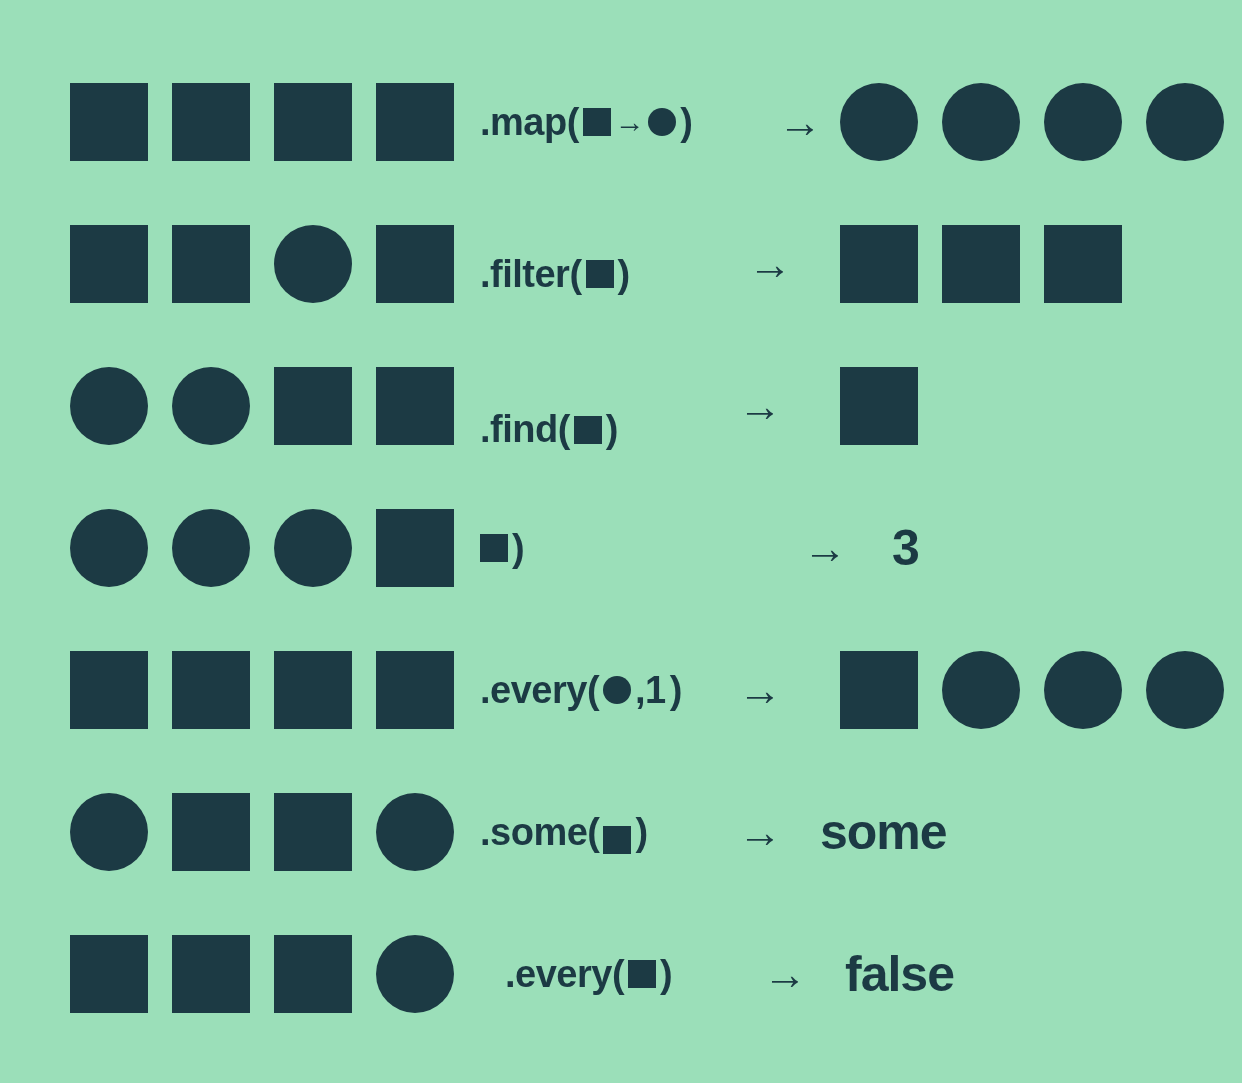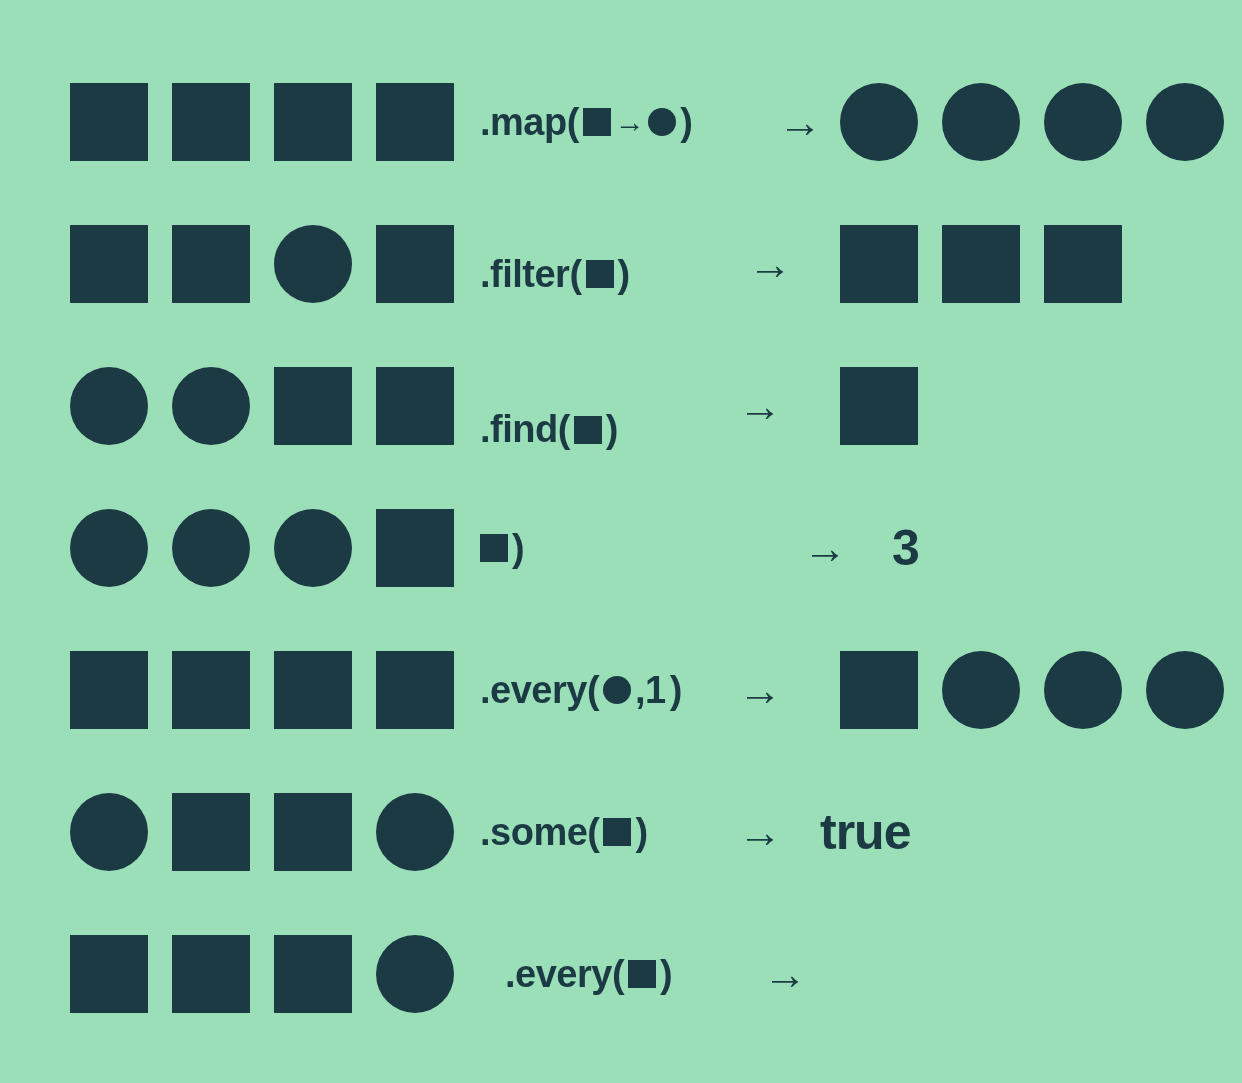--- a/index.html
+++ b/index.html
@@ -18,21 +18,21 @@
     .col-arrow { font-size: 44px; font-weight: 400; text-align: center; flex-shrink: 0; }
     .col-output { display: flex; align-items: center; gap: 24px; flex-shrink: 0; }
     .text-output { font-weight: 800; font-size: 50px; letter-spacing: -1px; }
 
     
     .map-row .col-method     { width: 280px; }  .map-row .col-arrow     { width: 80px; }
     .filter-row .col-method  { width: 220px; margin-top: 20px; }  .filter-row .col-arrow  { width: 140px; }
     .find-row .col-method    { width: 200px; margin-top: 47px; }  .find-row .col-arrow    { width: 160px; }
     .findindex-row .col-method { width: 300px; } .findindex-row .col-arrow { width: 90px; }
     .fill-row .col-method    { width: 200px; }  .fill-row .col-arrow    { width: 160px; }
-    .some-row .col-method    { width: 220px; }  .some-row .col-arrow    { width: 120px; }
+    .some-row .col-method    { width: 220px; align-items: flex-end; }  .some-row .col-arrow    { width: 120px; }
     .every-row .col-method   { width: 220px; margin-left: 25px; }  .every-row .col-arrow   { width: 120px; }
 
     .findindex-row .col-output { padding-left: 22px; }
 
     .sq, .ci { width: 78px; height: 78px; background: #1C3A44; flex-shrink: 0; }
     .ci { border-radius: 50%; }
     .sq-sm, .ci-sm { width: 28px; height: 28px; background: #1C3A44; display: inline-block; vertical-align: middle; flex-shrink: 0; }
     .ci-sm { border-radius: 50%; }
     .inline-arrow { font-size: 30px; font-weight: 400; display: inline-block; vertical-align: middle; }
   </style>
@@ -142,30 +142,33 @@
         <div class="sq"></div>
         <div class="ci"></div>
       </div>
       <div class="col-method">
         <span>.some(</span>
         <span class="sq-sm"></span>
         <span>)</span>
       </div>
       <div class="col-arrow">→</div>
       <div class="col-output">
-        <span class="text-output">true</span>
+        <span class="text-output">some</span>
       </div>
     </div>
     <div class="row every-row">
       <div class="col-input">
         <div class="sq"></div>
         <div class="sq"></div>
         <div class="sq"></div>
         <div class="ci"></div>
       </div>
       <div class="col-method">
         <span>.every(</span>
         <span class="sq-sm"></span>
         <span>)</span>
       </div>
       <div class="col-arrow">→</div>
+      <div class="col-output">
+        <span class="text-output">false</span>
+      </div>
     </div>
   </div>
 
 </body></html>

